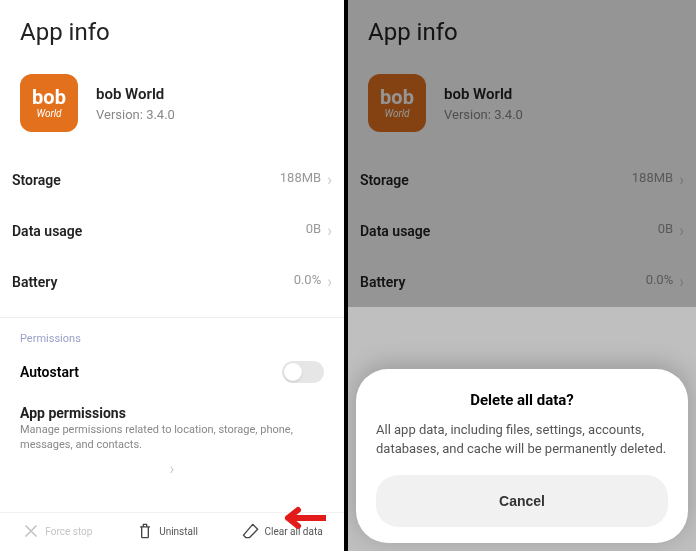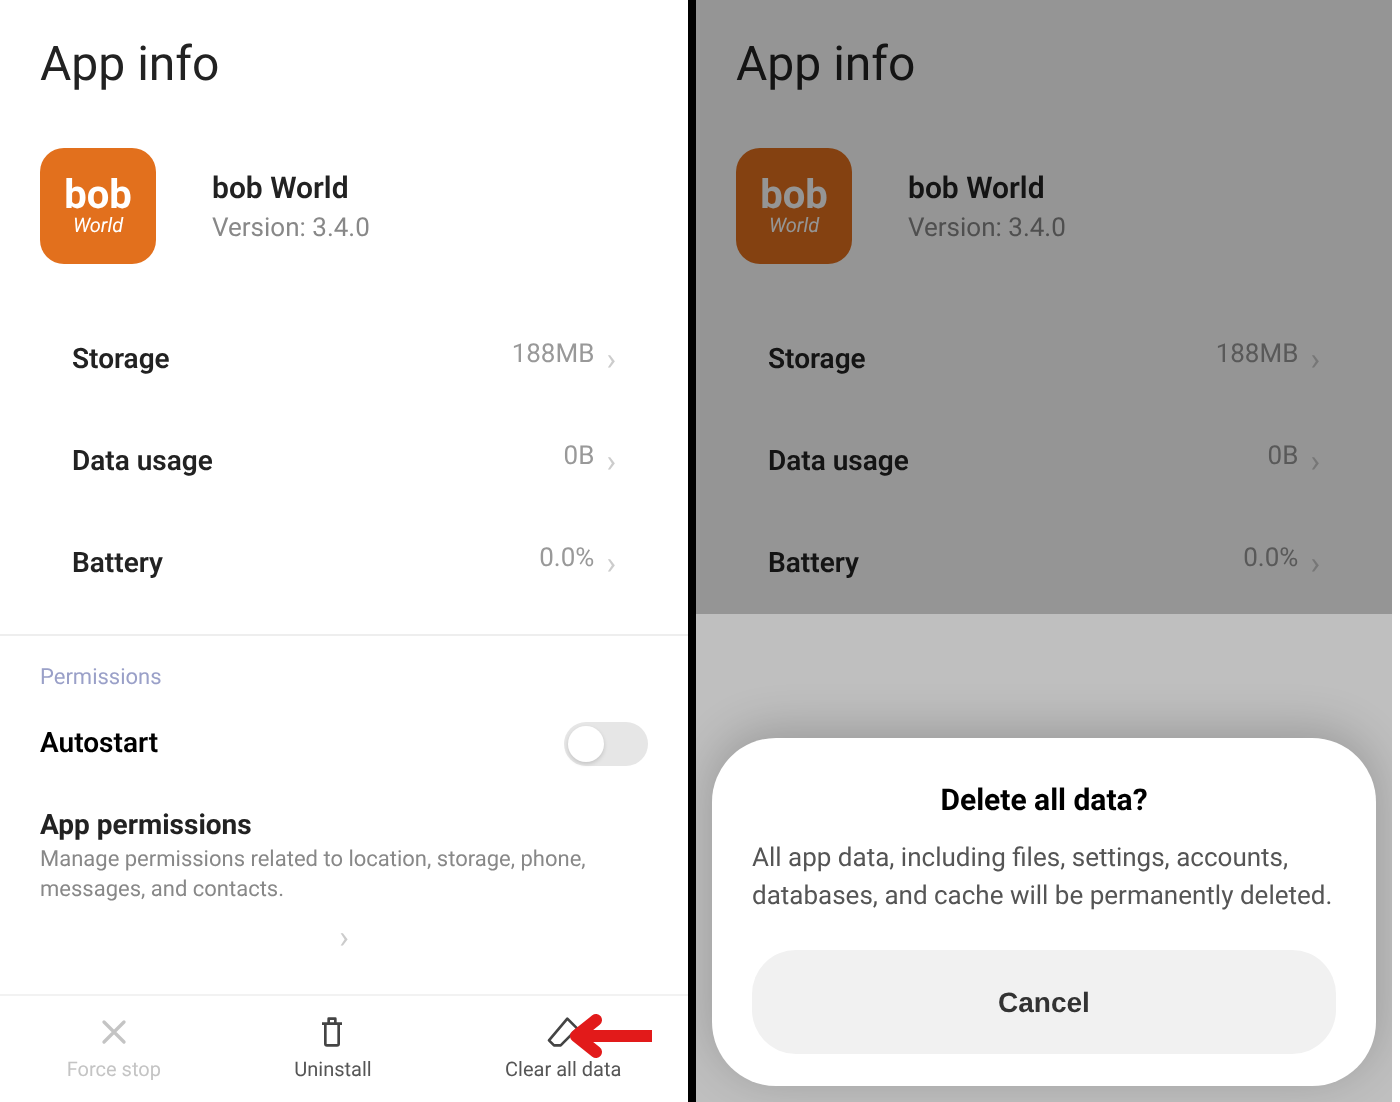--- a/index.html
+++ b/index.html
@@ -23,42 +23,42 @@
   .header {
     padding: 18px 20px 14px;
     font-size: 24px;
     font-weight: 400;
     color: #222;
   }
   .app-row {
     display: flex;
     align-items: center;
     padding: 14px 20px 22px;
-    gap: 28px;
+    gap: 18px;
   }
   .app-icon {
     width: 58px; height: 58px;
     border-radius: 12px;
     background: #e2701d;
     color: #fff;
     display: flex;
     flex-direction: column;
     align-items: center;
     justify-content: center;
     line-height: 1;
   }
   .app-icon .b1 { font-size: 20px; font-weight: 700; }
   .app-icon .b2 { font-size: 10px; font-style: italic; margin-top: 2px; }
   .app-meta .name { font-size: 15px; font-weight: 600; color: #222; }
   .app-meta .ver { font-size: 13px; color: #888; margin-top: 4px; }
   .list-row {
     display: flex;
     align-items: center;
     justify-content: space-between;
-    padding: 16px 36px;
+    padding: 16px 12px;
     cursor: pointer;
   }
   .list-row .label { font-size: 14px; font-weight: 600; color: #222; }
   .list-row .trail { display: flex; align-items: flex-start; gap: 6px; font-size: 13px; color: #999; }
   .chev { color: #ccc; font-size: 16px; }
   .section-hr { border: none; border-top: 1px solid #eee; margin: 10px 0 0; }
   .section-label { font-size: 11px; color: #9aa0c8; padding: 14px 20px 4px; }
   .autostart-row {
     display: flex; align-items: center; justify-content: space-between;
     padding: 12px 20px;
@@ -76,21 +76,21 @@
   .perm-block { padding: 10px 20px 6px; display: flex; align-items: center; gap: 6px; flex-direction: column; }
   .perm-block .txt { flex: 1; }
   .perm-block .title { font-size: 14px; font-weight: 700; color: #222; }
   .perm-block .desc { font-size: 11px; color: #888; margin-top: 2px; line-height: 1.35; }
   .bottom-bar {
     position: absolute; bottom: 0; left: 0; right: 0;
     display: flex; justify-content: space-around;
     padding: 8px 0 10px; border-top: 1px solid #f2f2f2;
     background: #fff;
   }
-  .bb-item { display: flex; flex-direction: column; align-items: center; gap: 4px; font-size: 10px; color: #555; }
+  .bb-item { display: flex; flex-direction: row; align-items: center; gap: 4px; font-size: 10px; color: #555; }
   .bb-item.disabled { color: #c4c4c4; }
   .bb-item svg { width: 20px; height: 20px; }
   .arrow-annot {
     position: absolute; bottom: 14px; right: 18px;
     color: #e21a1a; font-size: 28px;
     pointer-events: none;
   }
   .arrow-annot svg { width: 48px; height: 24px; }
   
   .overlay-dim {

